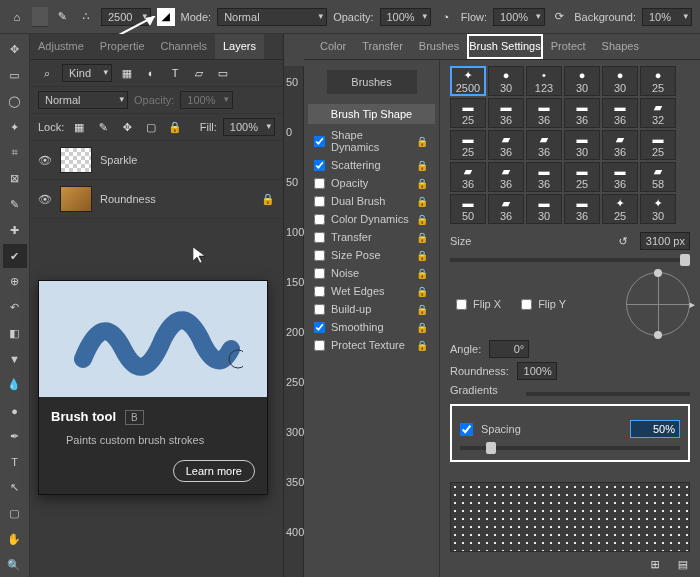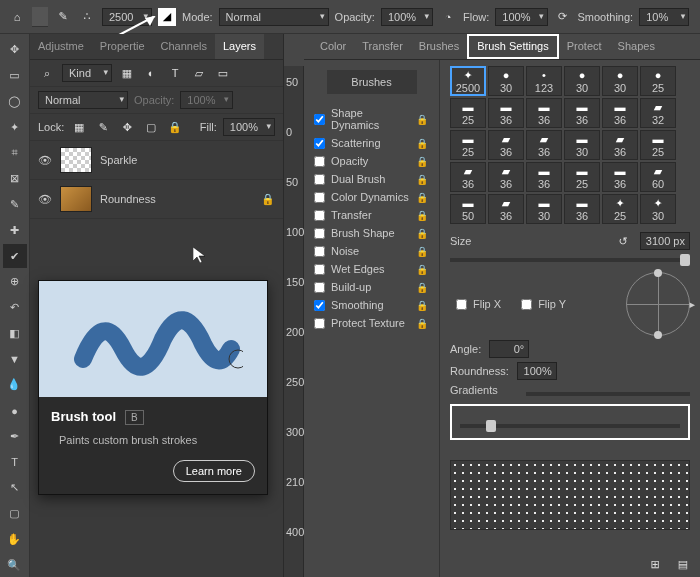--- a/index.html
+++ b/index.html
@@ -23,28 +23,28 @@
 .eye{width:14px;text-align:center}
 .thumb{width:32px;height:26px;background:#888;border:1px solid #222}
 .thumb.checker{background:repeating-conic-gradient(#ccc 0 25%,#fff 0 50%) 0 0/8px 8px}
 .thumb.img{background:linear-gradient(135deg,#c89040,#8a5a20)}
 .lock{margin-left:auto;color:#bbb}
 .tooltip{position:absolute;left:38px;top:280px;width:230px;background:#2b2b2b;border:1px solid #111;box-shadow:0 4px 12px rgba(0,0,0,.5)}
 .tooltip .preview{height:116px;background:#cdddec;display:flex;align-items:center;justify-content:center;overflow:hidden}
 .tooltip .body{padding:12px}
 .tooltip h3{font-size:13px;color:#fff;font-weight:bold;display:inline}
 .kbd{border:1px solid #666;padding:1px 5px;font-size:10px;margin-left:6px;color:#aaa}
-.tooltip p{margin:10px 8px 14px;color:#bbb}
+.tooltip p{margin:10px 15px 14px;color:#bbb}
 .learn{border:1px solid #ccc;border-radius:12px;padding:4px 12px;background:transparent;color:#fff;float:right;cursor:pointer}
 .ruler{position:absolute;left:284px;top:66px;width:20px;bottom:0;background:#3a3a3a;border-right:1px solid #2a2a2a;font-size:8px;color:#888}
 .ruler div{position:absolute;left:2px}
 .rightcol{position:absolute;left:304px;top:34px;right:0;bottom:0;background:#474747;display:flex;flex-direction:column}
 .rtabs{display:flex;height:26px;border-bottom:1px solid #2a2a2a;padding-left:8px}
 .rtab{padding:6px 8px;color:#aaa;cursor:pointer}
-.rtab.hl{color:#fff;border:2px solid #fff;padding:4px 8px}
+.rtab.hl{color:#fff;border:2px solid #fff;padding:4px 0}
 .brushpanel{display:flex;flex:1}
 .brushleft{width:136px;border-right:1px solid #333;padding:4px}
 .brushes-btn{background:#383838;text-align:center;padding:6px 18px;margin:6px auto 10px;display:block;width:90px}
 .bts{background:#5a5a5a;color:#fff;padding:4px 6px;margin-bottom:2px;text-align:center}
 .opt{display:flex;align-items:center;gap:6px;padding:3px 6px}
 .opt input{width:11px;height:11px}
 .opt .lk{margin-left:auto;color:#888;font-size:10px}
 .brushright{flex:1;padding:6px 10px;position:relative}
 .grid{display:grid;grid-template-columns:repeat(6,36px);gap:2px;margin-bottom:8px}
 .swatch{width:36px;height:30px;background:#3a3a3a;border:1px solid #2a2a2a;display:flex;flex-direction:column;align-items:center;justify-content:center;font-size:8px;color:#ccc}
@@ -72,21 +72,21 @@
   <span class="dropdown">2500</span>
   <span class="ico" style="background:#fff;color:#000">◢</span>
   <span class="txt">Mode:</span>
   <span class="dropdown" style="min-width:110px">Normal</span>
   <span class="txt">Opacity:</span>
   <span class="dropdown">100%</span>
   <span class="ico">◔</span>
   <span class="txt">Flow:</span>
   <span class="dropdown">100%</span>
   <span class="ico">⟳</span>
-  <span class="txt">Smoothing:</span>
+  <span class="txt">Background:</span>
   <span class="dropdown">10%</span>
 </div>
 
 <svg style="position:absolute;left:60px;top:16px;pointer-events:none" width="110" height="60">
     <line x1="0" y1="50" x2="95" y2="0" stroke="#fff" stroke-width="2"></line>
     <polygon points="95,0 85,2 90,10" fill="#fff"></polygon>
   </svg>
 
 <div class="leftdock">
   <div class="tool">✥</div>
@@ -185,36 +185,37 @@
 
 <div class="ruler">
   <div style="top:10px">50</div>
   <div style="top:60px">0</div>
   <div style="top:110px">50</div>
   <div style="top:160px">100</div>
   <div style="top:210px">150</div>
   <div style="top:260px">200</div>
   <div style="top:310px">250</div>
   <div style="top:360px">300</div>
-  <div style="top:410px">210</div>
+  <div style="top:410px">350</div>
   <div style="top:460px">400</div>
 </div>
 
 <div class="rightcol">
   <div class="rtabs">
     <div class="rtab">Color</div>
     <div class="rtab">Transfer</div>
     <div class="rtab">Brushes</div>
     <div class="rtab hl">Brush Settings</div>
     <div class="rtab">Protect</div>
     <div class="rtab">Shapes</div>
   </div>
   <div class="brushpanel">
     <div class="brushleft">
       <div class="brushes-btn">Brushes</div>
+      <div class="bts">Brush Tip Shape</div>
       <div id="opts">
           <label class="opt">
             <input type="checkbox" checked="" style="">
             <span>Shape Dynamics</span>
             <span class="lk">🔒</span>
           </label>
           <label class="opt">
             <input type="checkbox" checked="" style="">
             <span>Scattering</span>
             <span class="lk">🔒</span>
@@ -234,21 +235,21 @@
             <span>Color Dynamics</span>
             <span class="lk">🔒</span>
           </label>
           <label class="opt">
             <input type="checkbox" style="">
             <span>Transfer</span>
             <span class="lk">🔒</span>
           </label>
           <label class="opt">
             <input type="checkbox" style="">
-            <span>Brush Shape</span>
+            <span>Size Pose</span>
             <span class="lk">🔒</span>
           </label>
           <label class="opt">
             <input type="checkbox" style="">
             <span>Noise</span>
             <span class="lk">🔒</span>
           </label>
           <label class="opt">
             <input type="checkbox" style="">
             <span>Wet Edges</span>
@@ -360,21 +361,21 @@
           <div class="swatch">
             <div class="shape" style="color:#fff">▬</div>
             <div>25</div>
           </div>
           <div class="swatch">
             <div class="shape" style="color:#fff">▬</div>
             <div>36</div>
           </div>
           <div class="swatch">
             <div class="shape" style="color:#fff">▰</div>
-            <div>60</div>
+            <div>58</div>
           </div>
           <div class="swatch">
             <div class="shape" style="color:#fff">▬</div>
             <div>50</div>
           </div>
           <div class="swatch">
             <div class="shape" style="color:#fff">▰</div>
             <div>36</div>
           </div>
           <div class="swatch">
@@ -423,20 +424,25 @@
       </div>
       <div class="row">
         <span>Roundness:</span>
         <span class="field" style="min-width:40px">100%</span>
       </div>
       <div class="row" style="color:#777">
         <span>Gradients</span>
         <div class="slider" style="flex:1;margin-left:20px"></div>
       </div>
       <div class="spacingbox">
+        <div class="row">
+          <input type="checkbox" checked="" style="">
+          <span>Spacing</span>
+          <span class="field" style="margin-left:auto;background:#1a3a5a;color:#fff;border:1px solid #4aa3ff">50%</span>
+        </div>
         <div class="slider">
             <div class="knob" style="left:12%"></div>
           </div>
       </div>
       <div class="previewstrip"></div>
       <div style="position:absolute;bottom:4px;right:8px;display:flex;gap:10px">
         <span class="ico">⊞</span>
         <span class="ico">▤</span>
       </div>
     </div>

